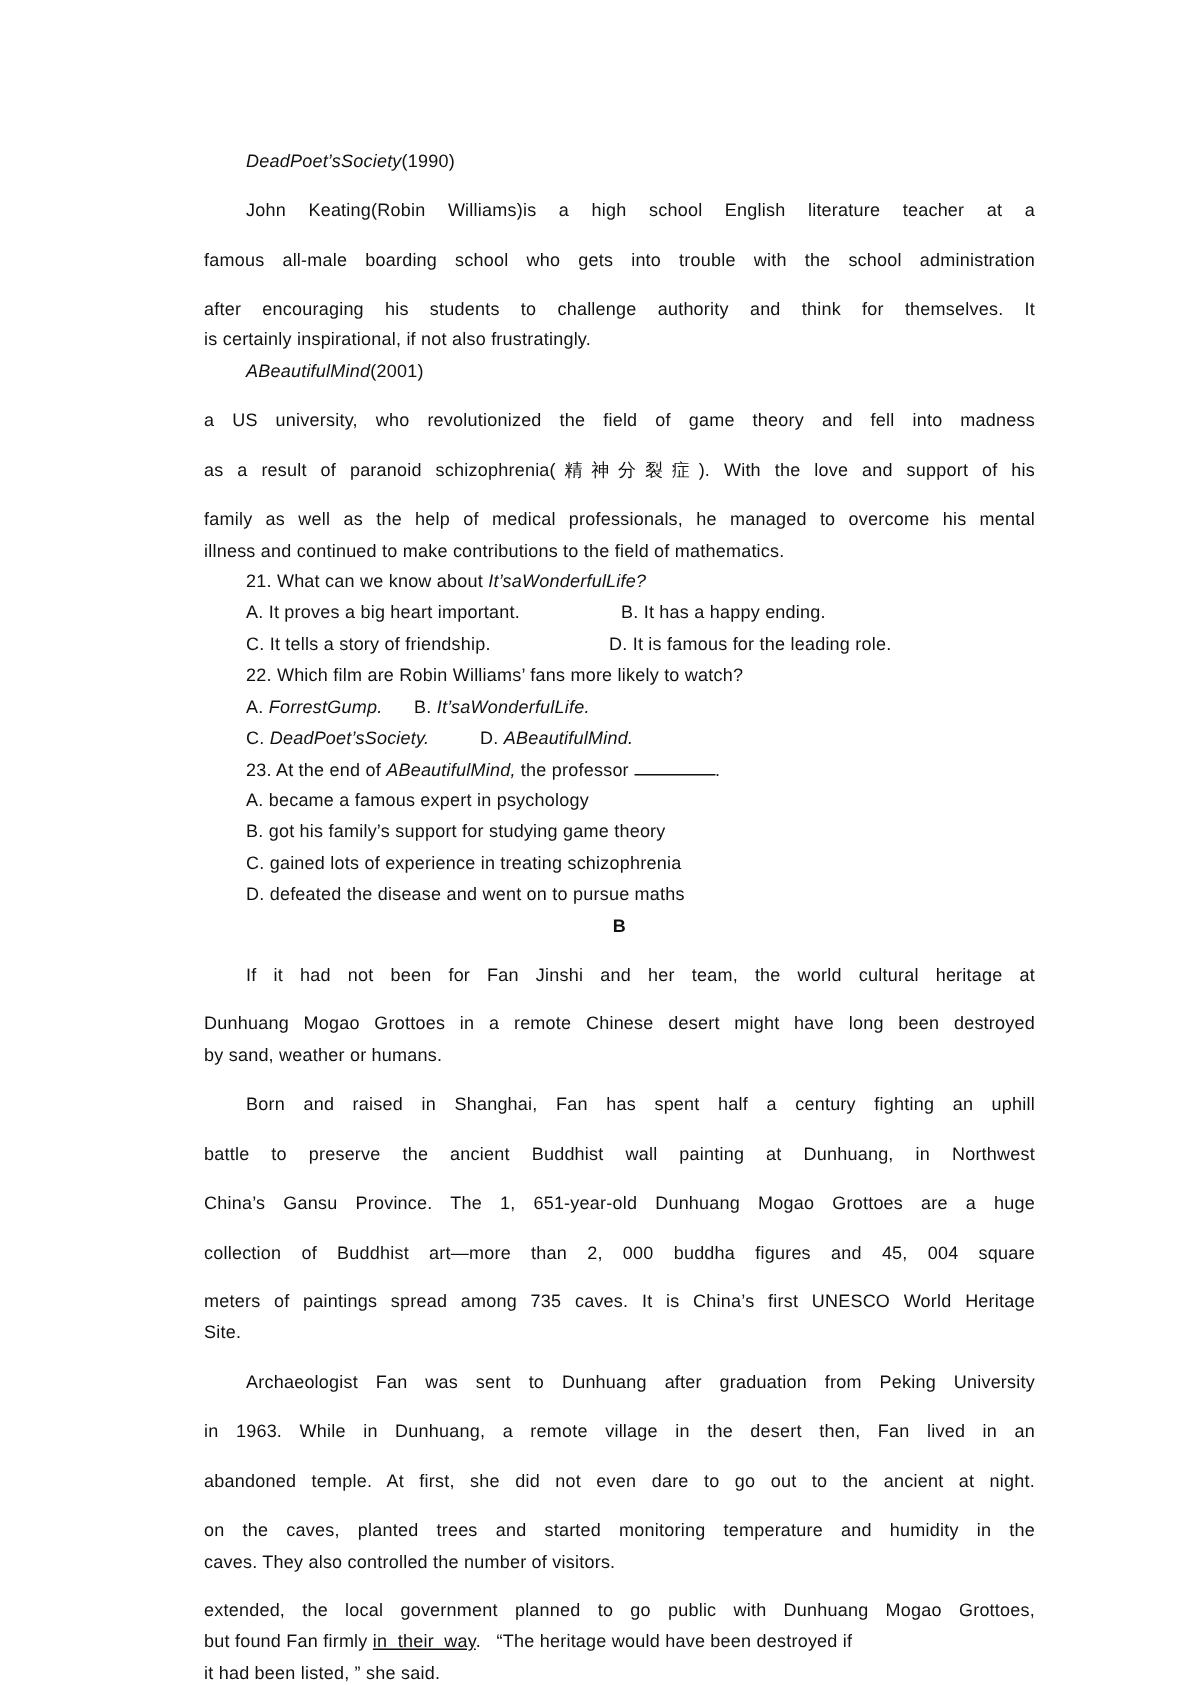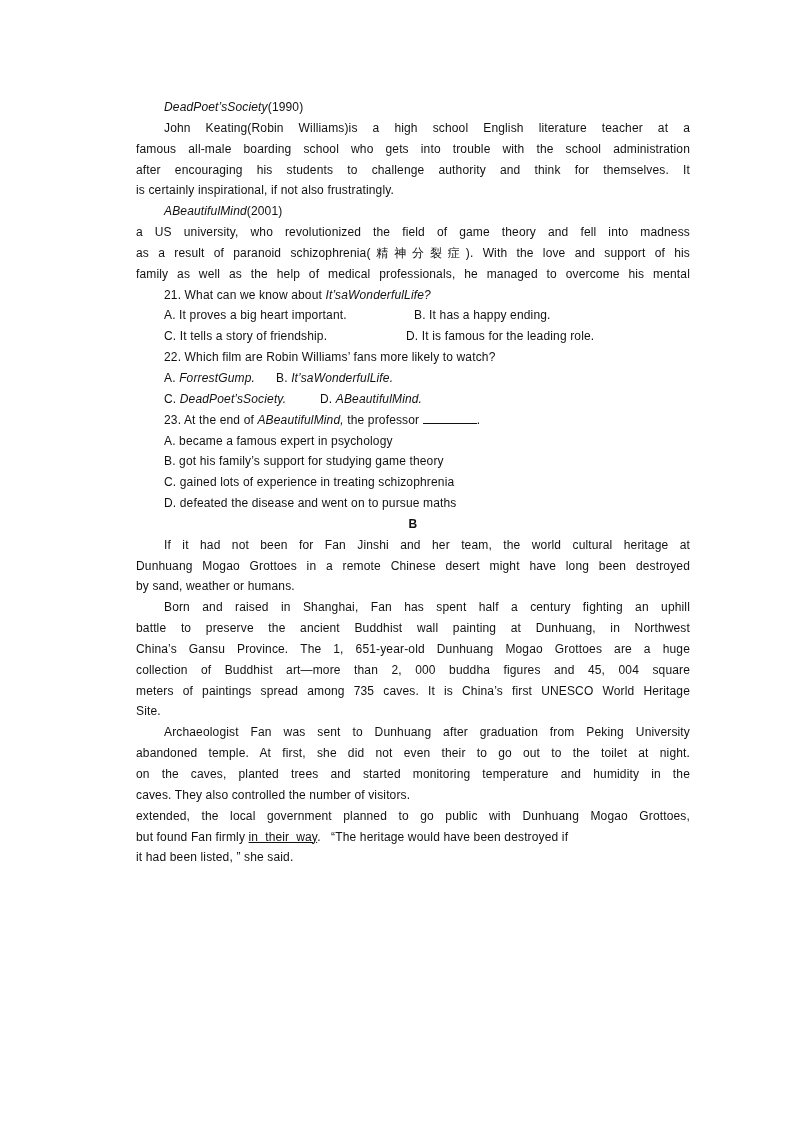--- a/index.html
+++ b/index.html
@@ -4,21 +4,21 @@
 <style>
   html, body { margin: 0; padding: 0; background: #ffffff; }
   body { width: 794px; height: 1123px; position: relative; overflow: hidden; }
   .page {
     position: absolute; left: 136px; top: 97px; width: 554px;
     font-family: Liberation Sans, sans-serif;
     font-size: 12px; line-height: 20.85px; color: #111;
     letter-spacing: 0.15px;
   }
   .line { white-space: nowrap; height: 20.85px; }
-  .just { text-align: justify; text-align-last: justify; white-space: normal; }
+  .just { text-align: justify; text-align-last: justify; white-space: normal; margin-top: 12px; }
   .ind { padding-left: 28px; }
   .it { font-style: italic; }
   .center { text-align: center; font-weight: bold; }
   .blank { display: inline-block; width: 54px; border-bottom: 1px solid #111; height: 10px; vertical-align: baseline; }
   .ul { text-decoration: underline; }
   .opt { display: inline-block; }
 </style>
 </head>
 <body>
 
@@ -27,20 +27,21 @@
   <div class="line ind"><span class="it">DeadPoet’sSociety</span><span>(1990)</span></div>
   <div class="line ind just">John Keating(Robin Williams)is a high school English literature teacher at a</div>
   <div class="line just">famous all-male boarding school who gets into trouble with the school administration</div>
   <div class="line just">after encouraging his students to challenge authority and think for themselves. It</div>
   <div class="line">is certainly inspirational, if not also frustratingly.</div>
 
   <div class="line ind"><span class="it">ABeautifulMind</span><span>(2001)</span></div>
   <div class="line just">a US university, who revolutionized the field of game theory and fell into madness</div>
   <div class="line just">as a result of paranoid schizophrenia(精神分裂症). With the love and support of his</div>
   <div class="line just">family as well as the help of medical professionals, he managed to overcome his mental</div>
+  <div class="line">illness and continued to make contributions to the field of mathematics.</div>
 
   <div class="line ind"><span>21. What can we know about </span><span class="it">It’saWonderfulLife?</span></div>
   <div class="line ind"><span class="opt" style="width:250px">A. It proves a big heart important.</span><span class="opt">B. It has a happy ending.</span></div>
   <div class="line ind"><span class="opt" style="width:242px">C. It tells a story of friendship.</span><span class="opt">D. It is famous for the leading role.</span></div>
 
   <div class="line ind">22. Which film are Robin Williams’ fans more likely to watch?</div>
   <div class="line ind">
     <span class="opt" style="width:112px"><span>A. </span><span class="it">ForrestGump.</span></span><span class="opt"><span>B. </span><span class="it">It’saWonderfulLife.</span></span>
   </div>
   <div class="line ind">
@@ -60,21 +61,22 @@
   <div class="line">by sand, weather or humans.</div>
 
   <div class="line ind just">Born and raised in Shanghai, Fan has spent half a century fighting an uphill</div>
   <div class="line just">battle to preserve the ancient Buddhist wall painting at Dunhuang, in Northwest</div>
   <div class="line just">China’s Gansu Province. The 1, 651-year-old Dunhuang Mogao Grottoes are a huge</div>
   <div class="line just">collection of Buddhist art—more than 2, 000 buddha figures and 45, 004 square</div>
   <div class="line just">meters of paintings spread among 735 caves. It is China’s first UNESCO World Heritage</div>
   <div class="line">Site.</div>
 
   <div class="line ind just">Archaeologist Fan was sent to Dunhuang after graduation from Peking University</div>
-  <div class="line just">abandoned temple. At first, she did not even their to go out to the toilet at night.</div>
+  <div class="line just">in 1963. While in Dunhuang, a remote village in the desert then, Fan lived in an</div>
+  <div class="line just">abandoned temple. At first, she did not even dare to go out to the ancient at night.</div>
   <div class="line just">on the caves, planted trees and started monitoring temperature and humidity in the</div>
   <div class="line">caves. They also controlled the number of visitors.</div>
 
   <div class="line just">extended, the local government planned to go public with Dunhuang Mogao Grottoes,</div>
   <div class="line"><span>but found Fan firmly </span><span class="ul" style="white-space:pre">in  their  way</span><span style="white-space:pre">.   “The heritage would have been destroyed if</span></div>
   <div class="line">it had been listed, ”  she said.</div>
 
 </div>
 
 </body></html>

